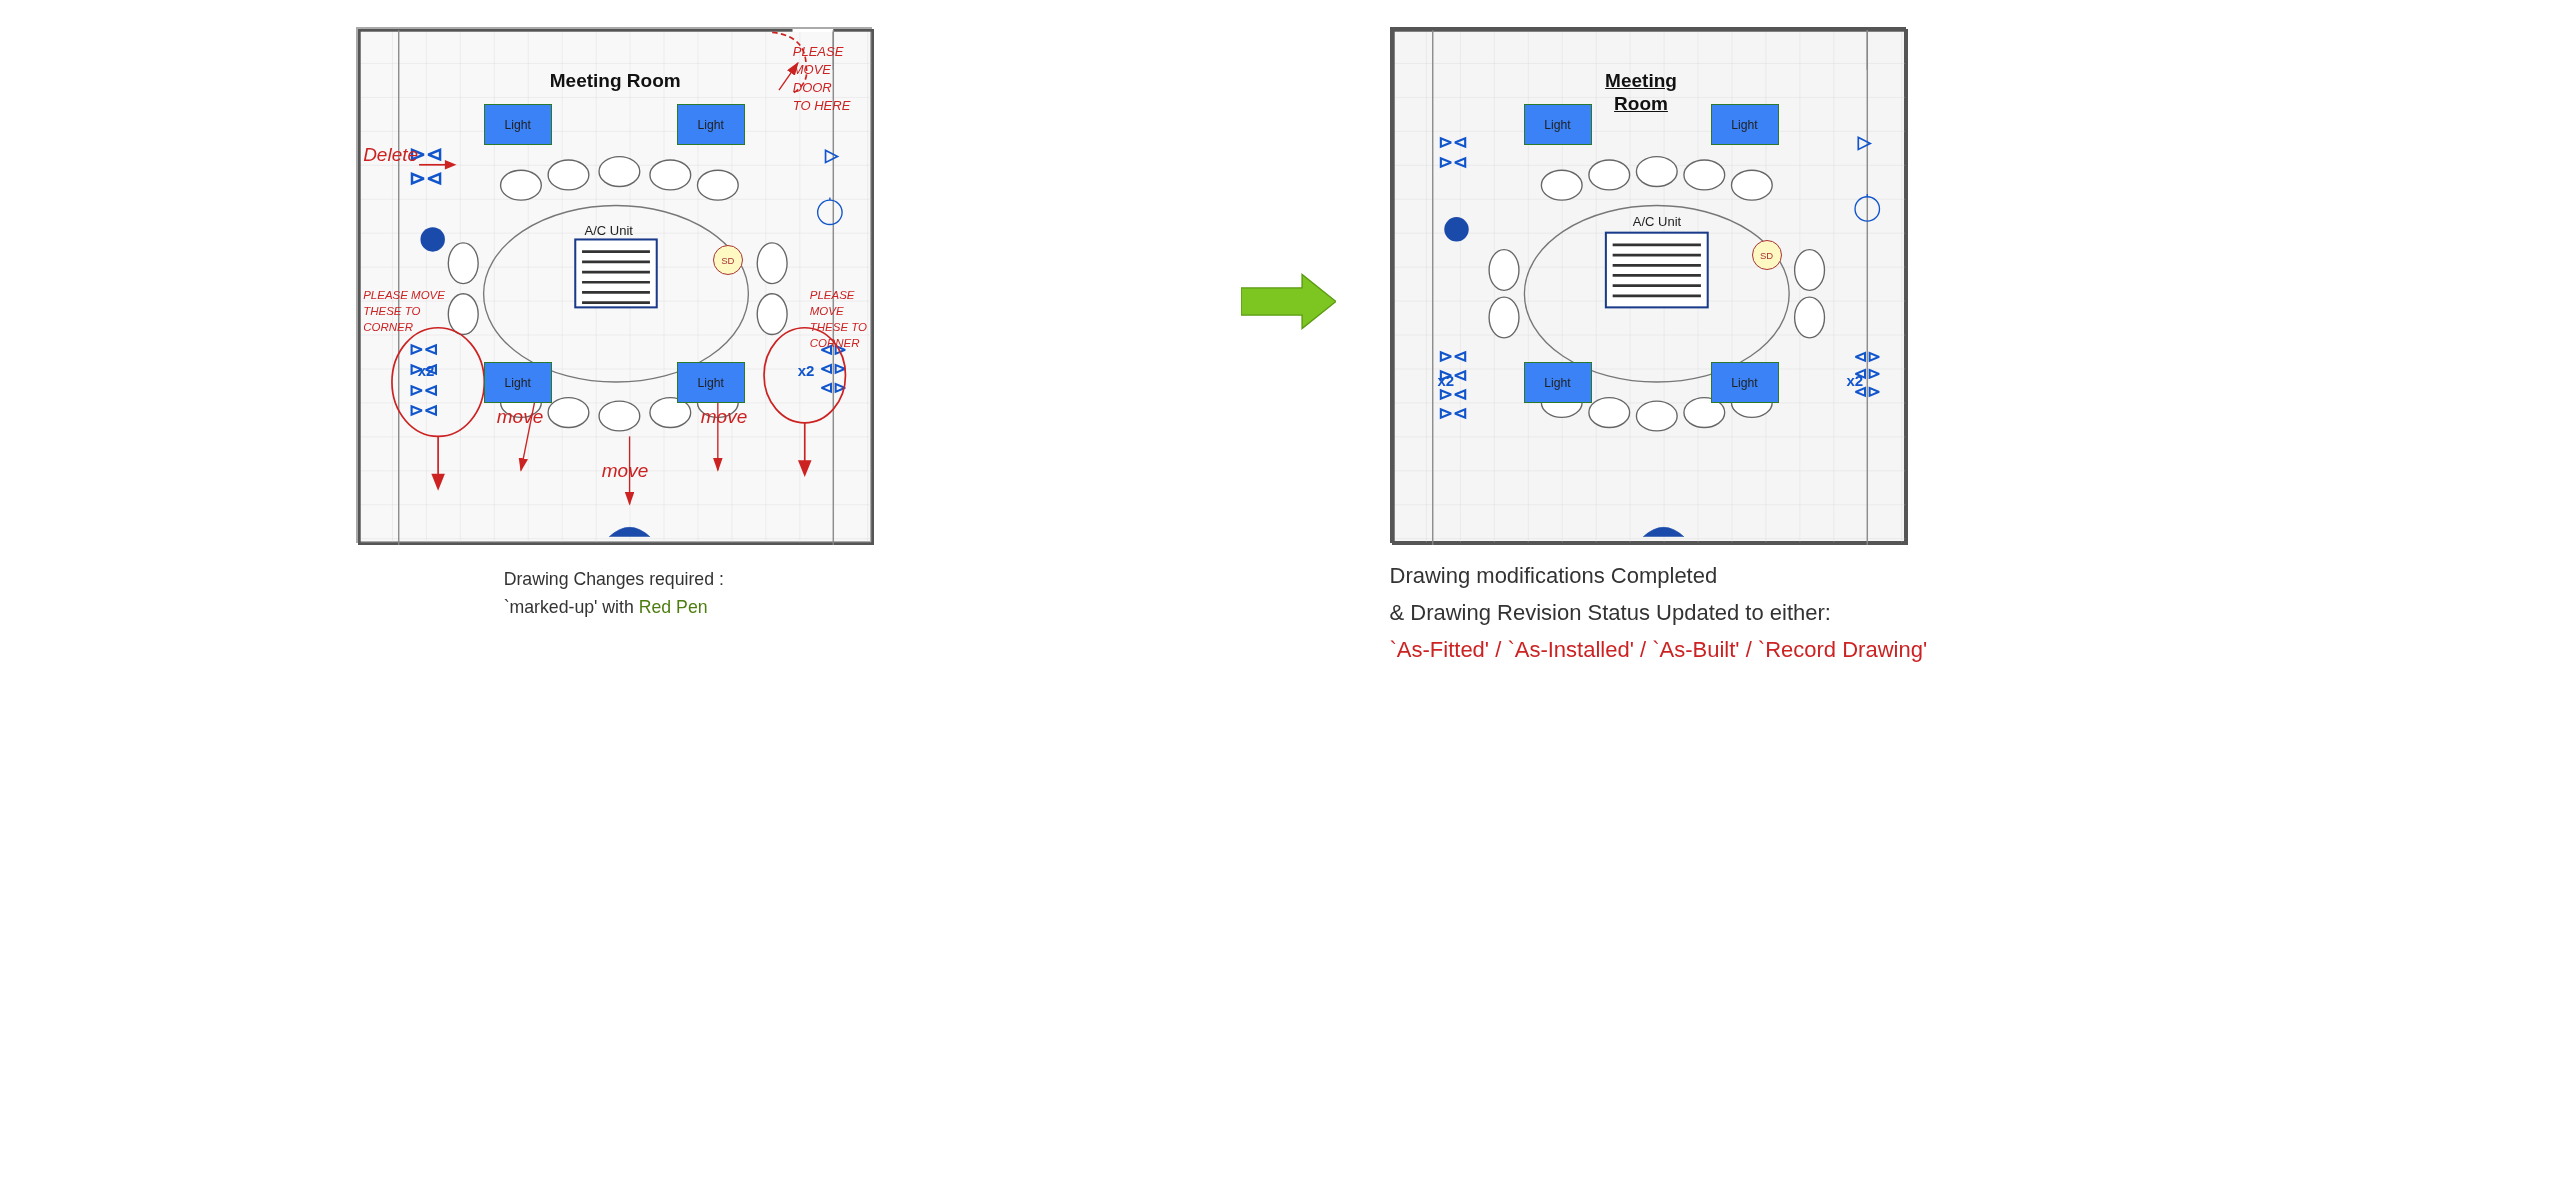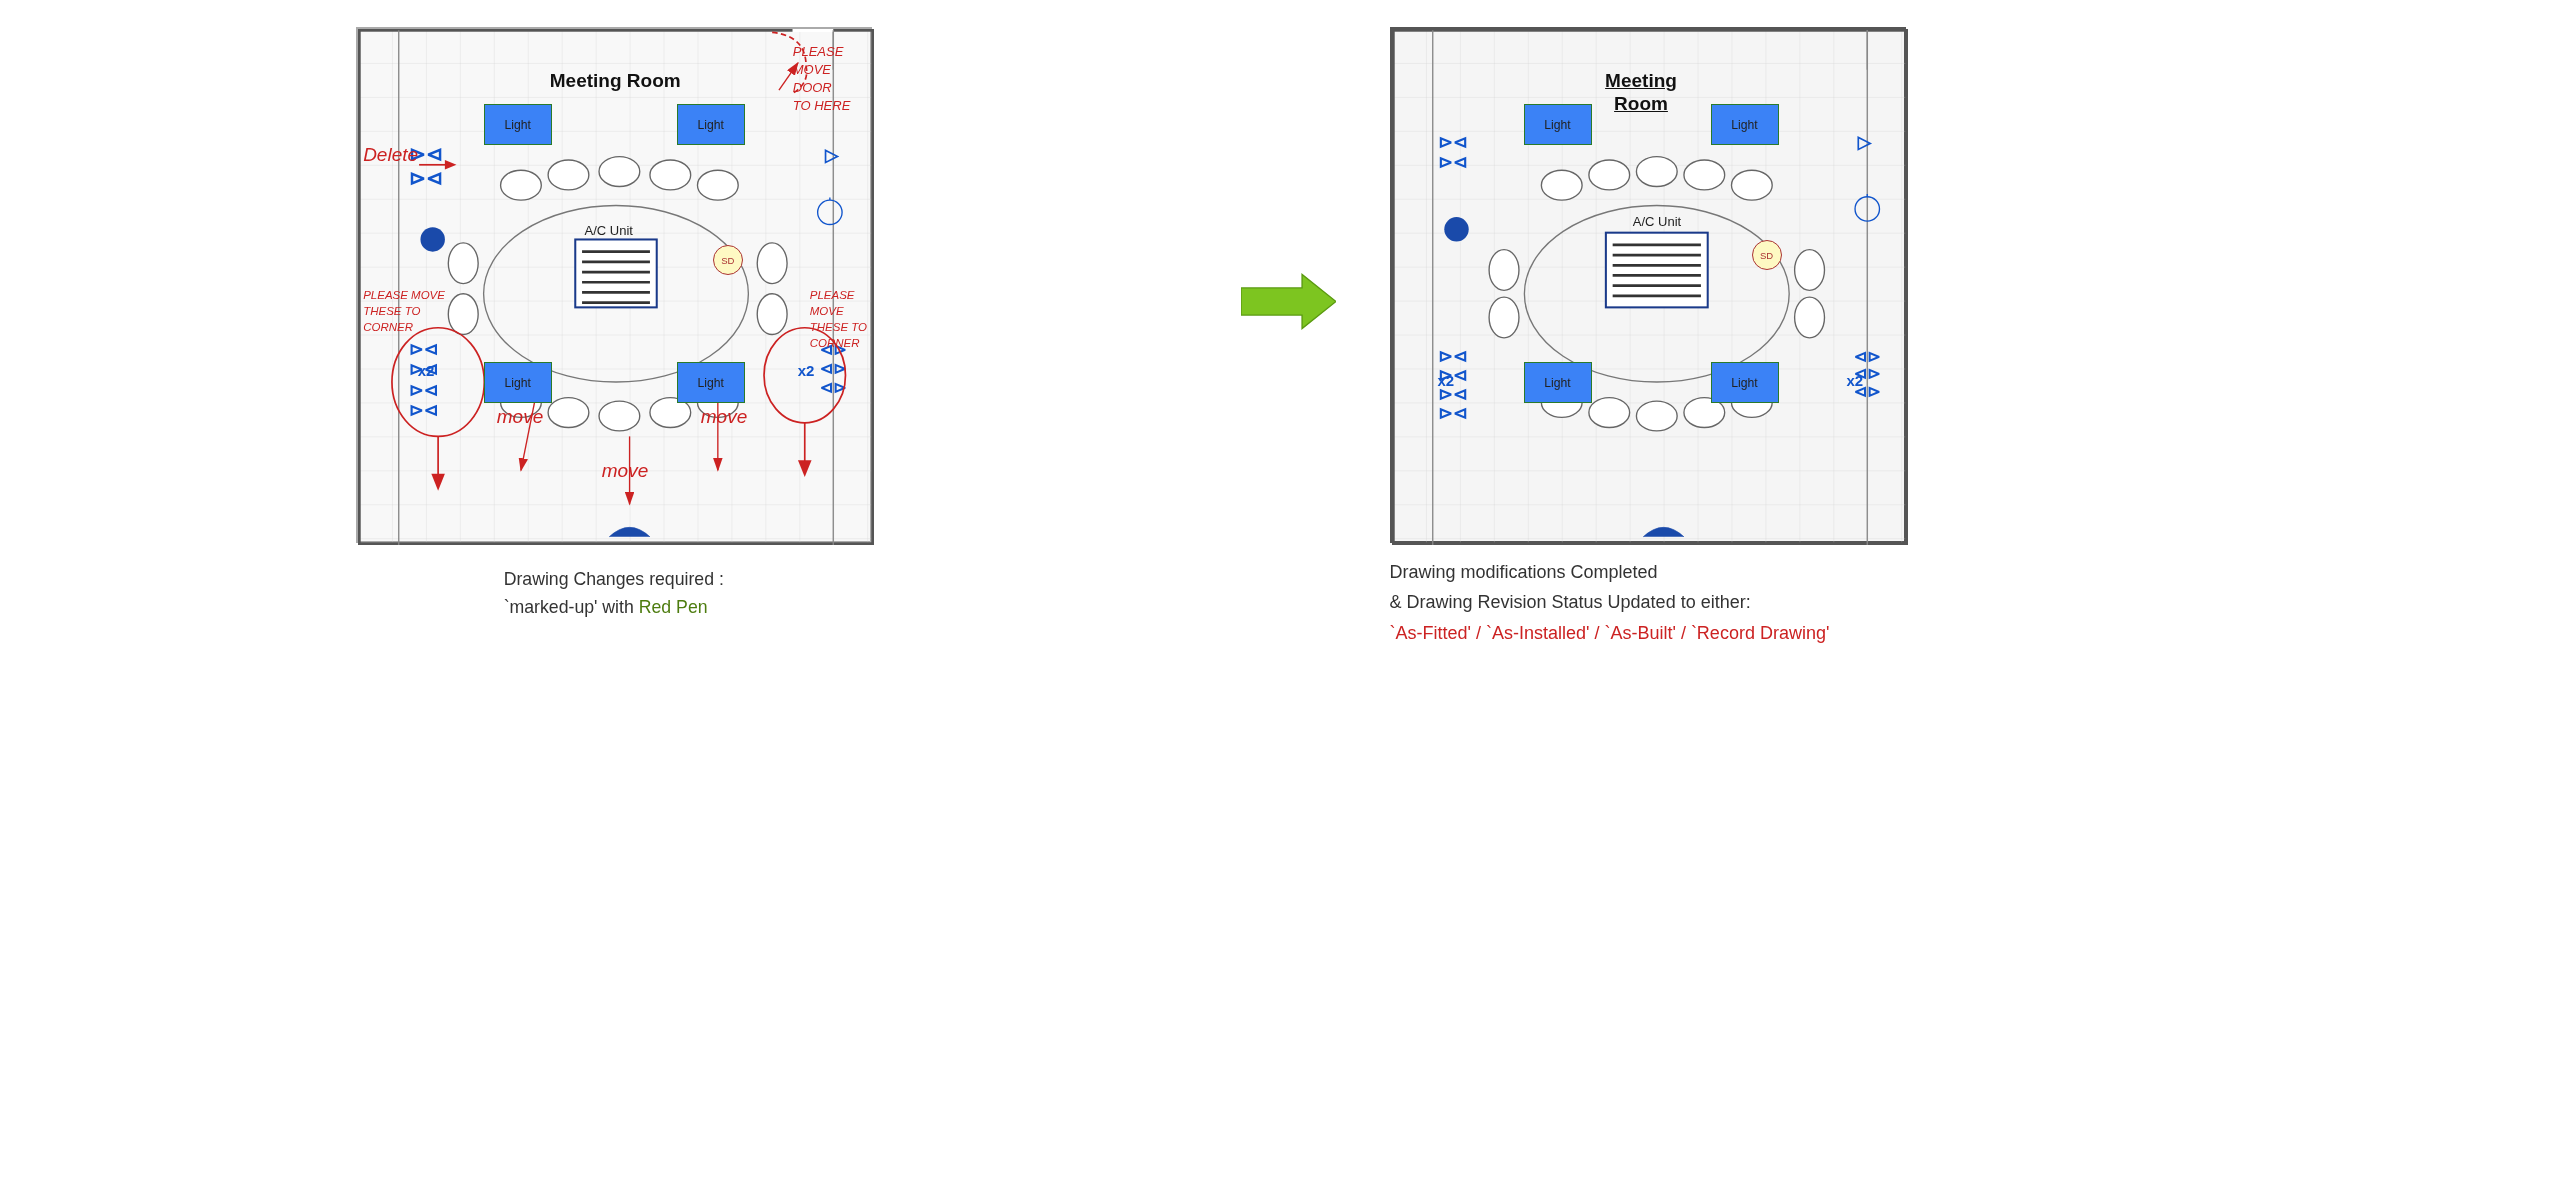--- a/index.html
+++ b/index.html
@@ -129,21 +129,21 @@
     }
 
     .big-arrow svg {
       width: 95px;
       height: 61px;
     }
 
     
     .right-caption {
       margin-top: 13.6px;
-      font-size: 18px;
+      font-size: 22px;
       color: #333;
       line-height: 1.7;
     }
 
     .right-caption .red-text {
       color: #cc2222;
     }
 
     
     .fp-svg {

